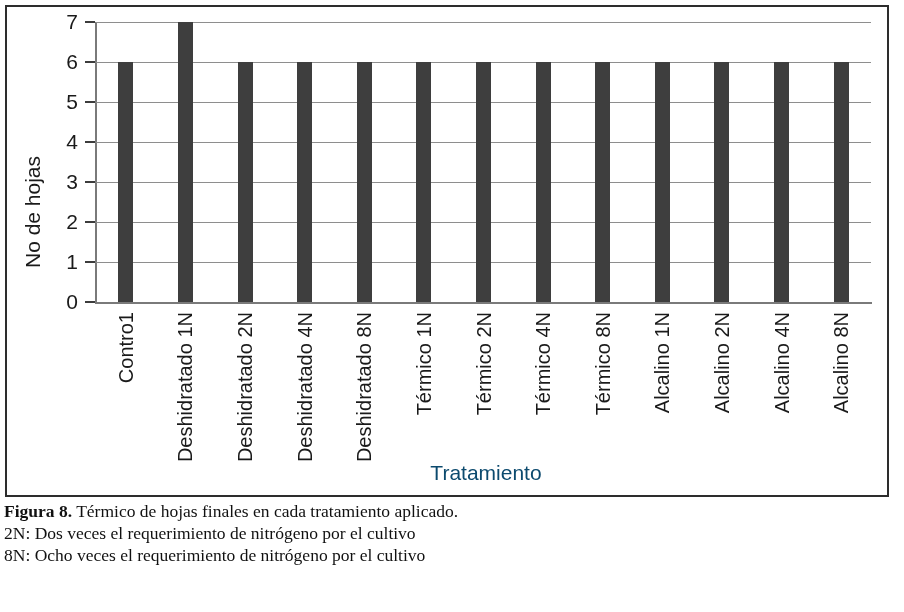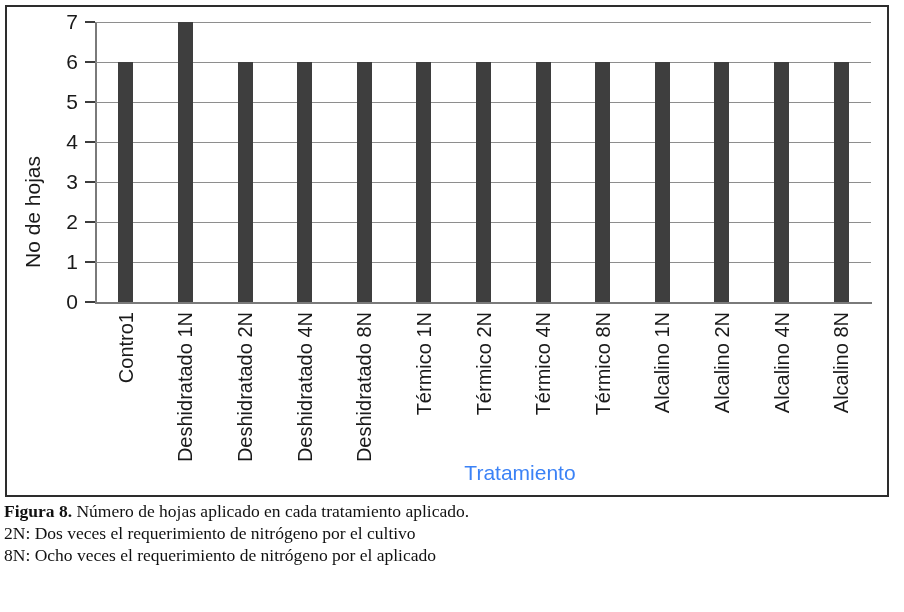--- a/index.html
+++ b/index.html
@@ -22,22 +22,22 @@
   .bar{position:absolute;}
   .xcat{
     position:absolute;white-space:nowrap;font-size:20px;color:#1a1a1a;
     transform-origin:0 0;transform:rotate(-90deg) translate(-100%,-50%);
   }
   .ytitle{
     position:absolute;left:33px;top:212px;white-space:nowrap;font-size:21px;
     transform-origin:0 0;transform:rotate(-90deg) translate(-50%,-50%);color:#1a1a1a;
   }
   .xtitle{
-    position:absolute;left:520px;top:461px;transform:translateX(-50%);
-    font-size:21px;color:#3b82f6;white-space:nowrap;
+    position:absolute;left:486px;top:461px;transform:translateX(-50%);
+    font-size:21px;color:#0c4a6e;white-space:nowrap;
   }
   .caption{
     position:absolute;left:4px;top:500px;width:890px;
     font-family:"Liberation Serif",serif;font-size:17.5px;line-height:22px;color:#111;
   }
   .cap-line{white-space:nowrap;}
 </style>
 </head>
 <body>
 
@@ -97,18 +97,18 @@
       <div class="xcat" style="left: 662.346px; top: 312px;">Alcalino 1N</div>
       <div class="bar" style="left: 714.462px; top: 62px; width: 15px; height: 240px; background: rgb(62, 62, 62);"></div>
       <div class="xcat" style="left: 721.962px; top: 312px;">Alcalino 2N</div>
       <div class="bar" style="left: 774.077px; top: 62px; width: 15px; height: 240px; background: rgb(62, 62, 62);"></div>
       <div class="xcat" style="left: 781.577px; top: 312px;">Alcalino 4N</div>
       <div class="bar" style="left: 833.692px; top: 62px; width: 15px; height: 240px; background: rgb(62, 62, 62);"></div>
       <div class="xcat" style="left: 841.192px; top: 312px;">Alcalino 8N</div>
     </div>
 
   <div class="caption">
-    <div class="cap-line"><b>Figura 8.</b> <span>Número de hojas aplicado en cada tratamiento aplicado.</span></div>
+    <div class="cap-line"><b>Figura 8.</b> <span>Térmico de hojas finales en cada tratamiento aplicado.</span></div>
     <div class="cap-line">2N: Dos veces el requerimiento de nitrógeno por el cultivo</div>
-    <div class="cap-line">8N: Ocho veces el requerimiento de nitrógeno por el aplicado</div>
+    <div class="cap-line">8N: Ocho veces el requerimiento de nitrógeno por el cultivo</div>
   </div>
 
 </div>
 
 </body></html>

